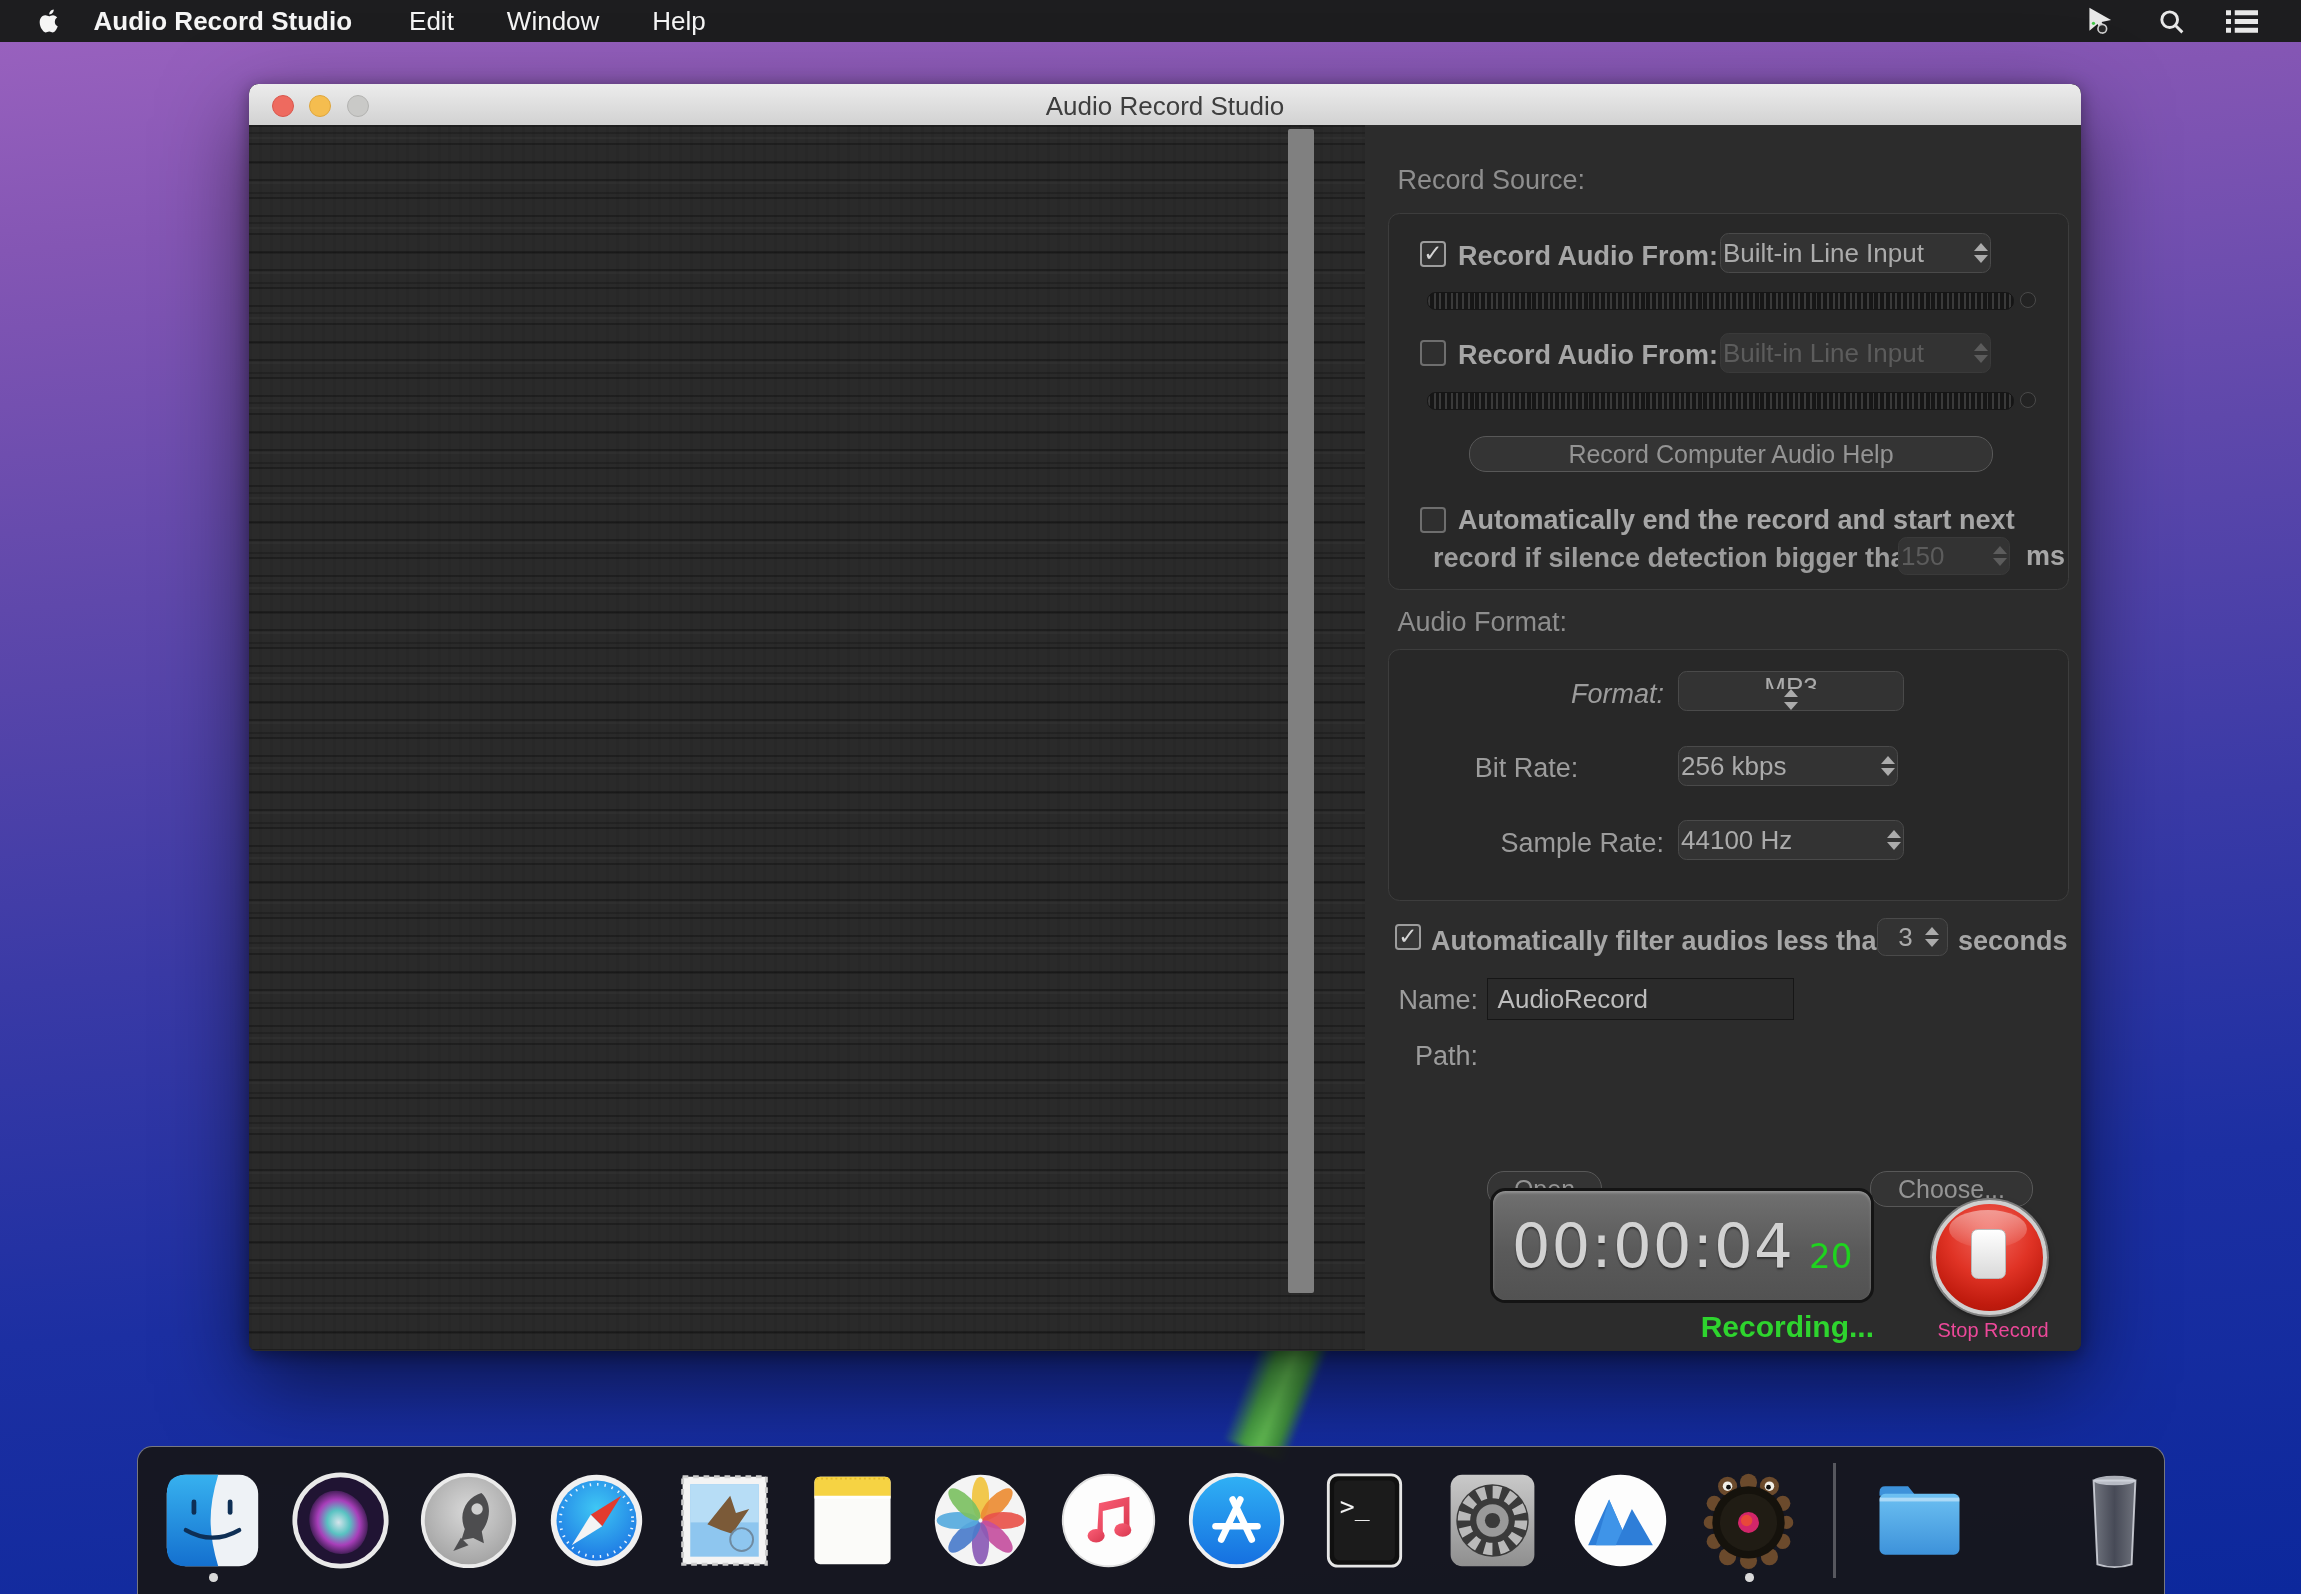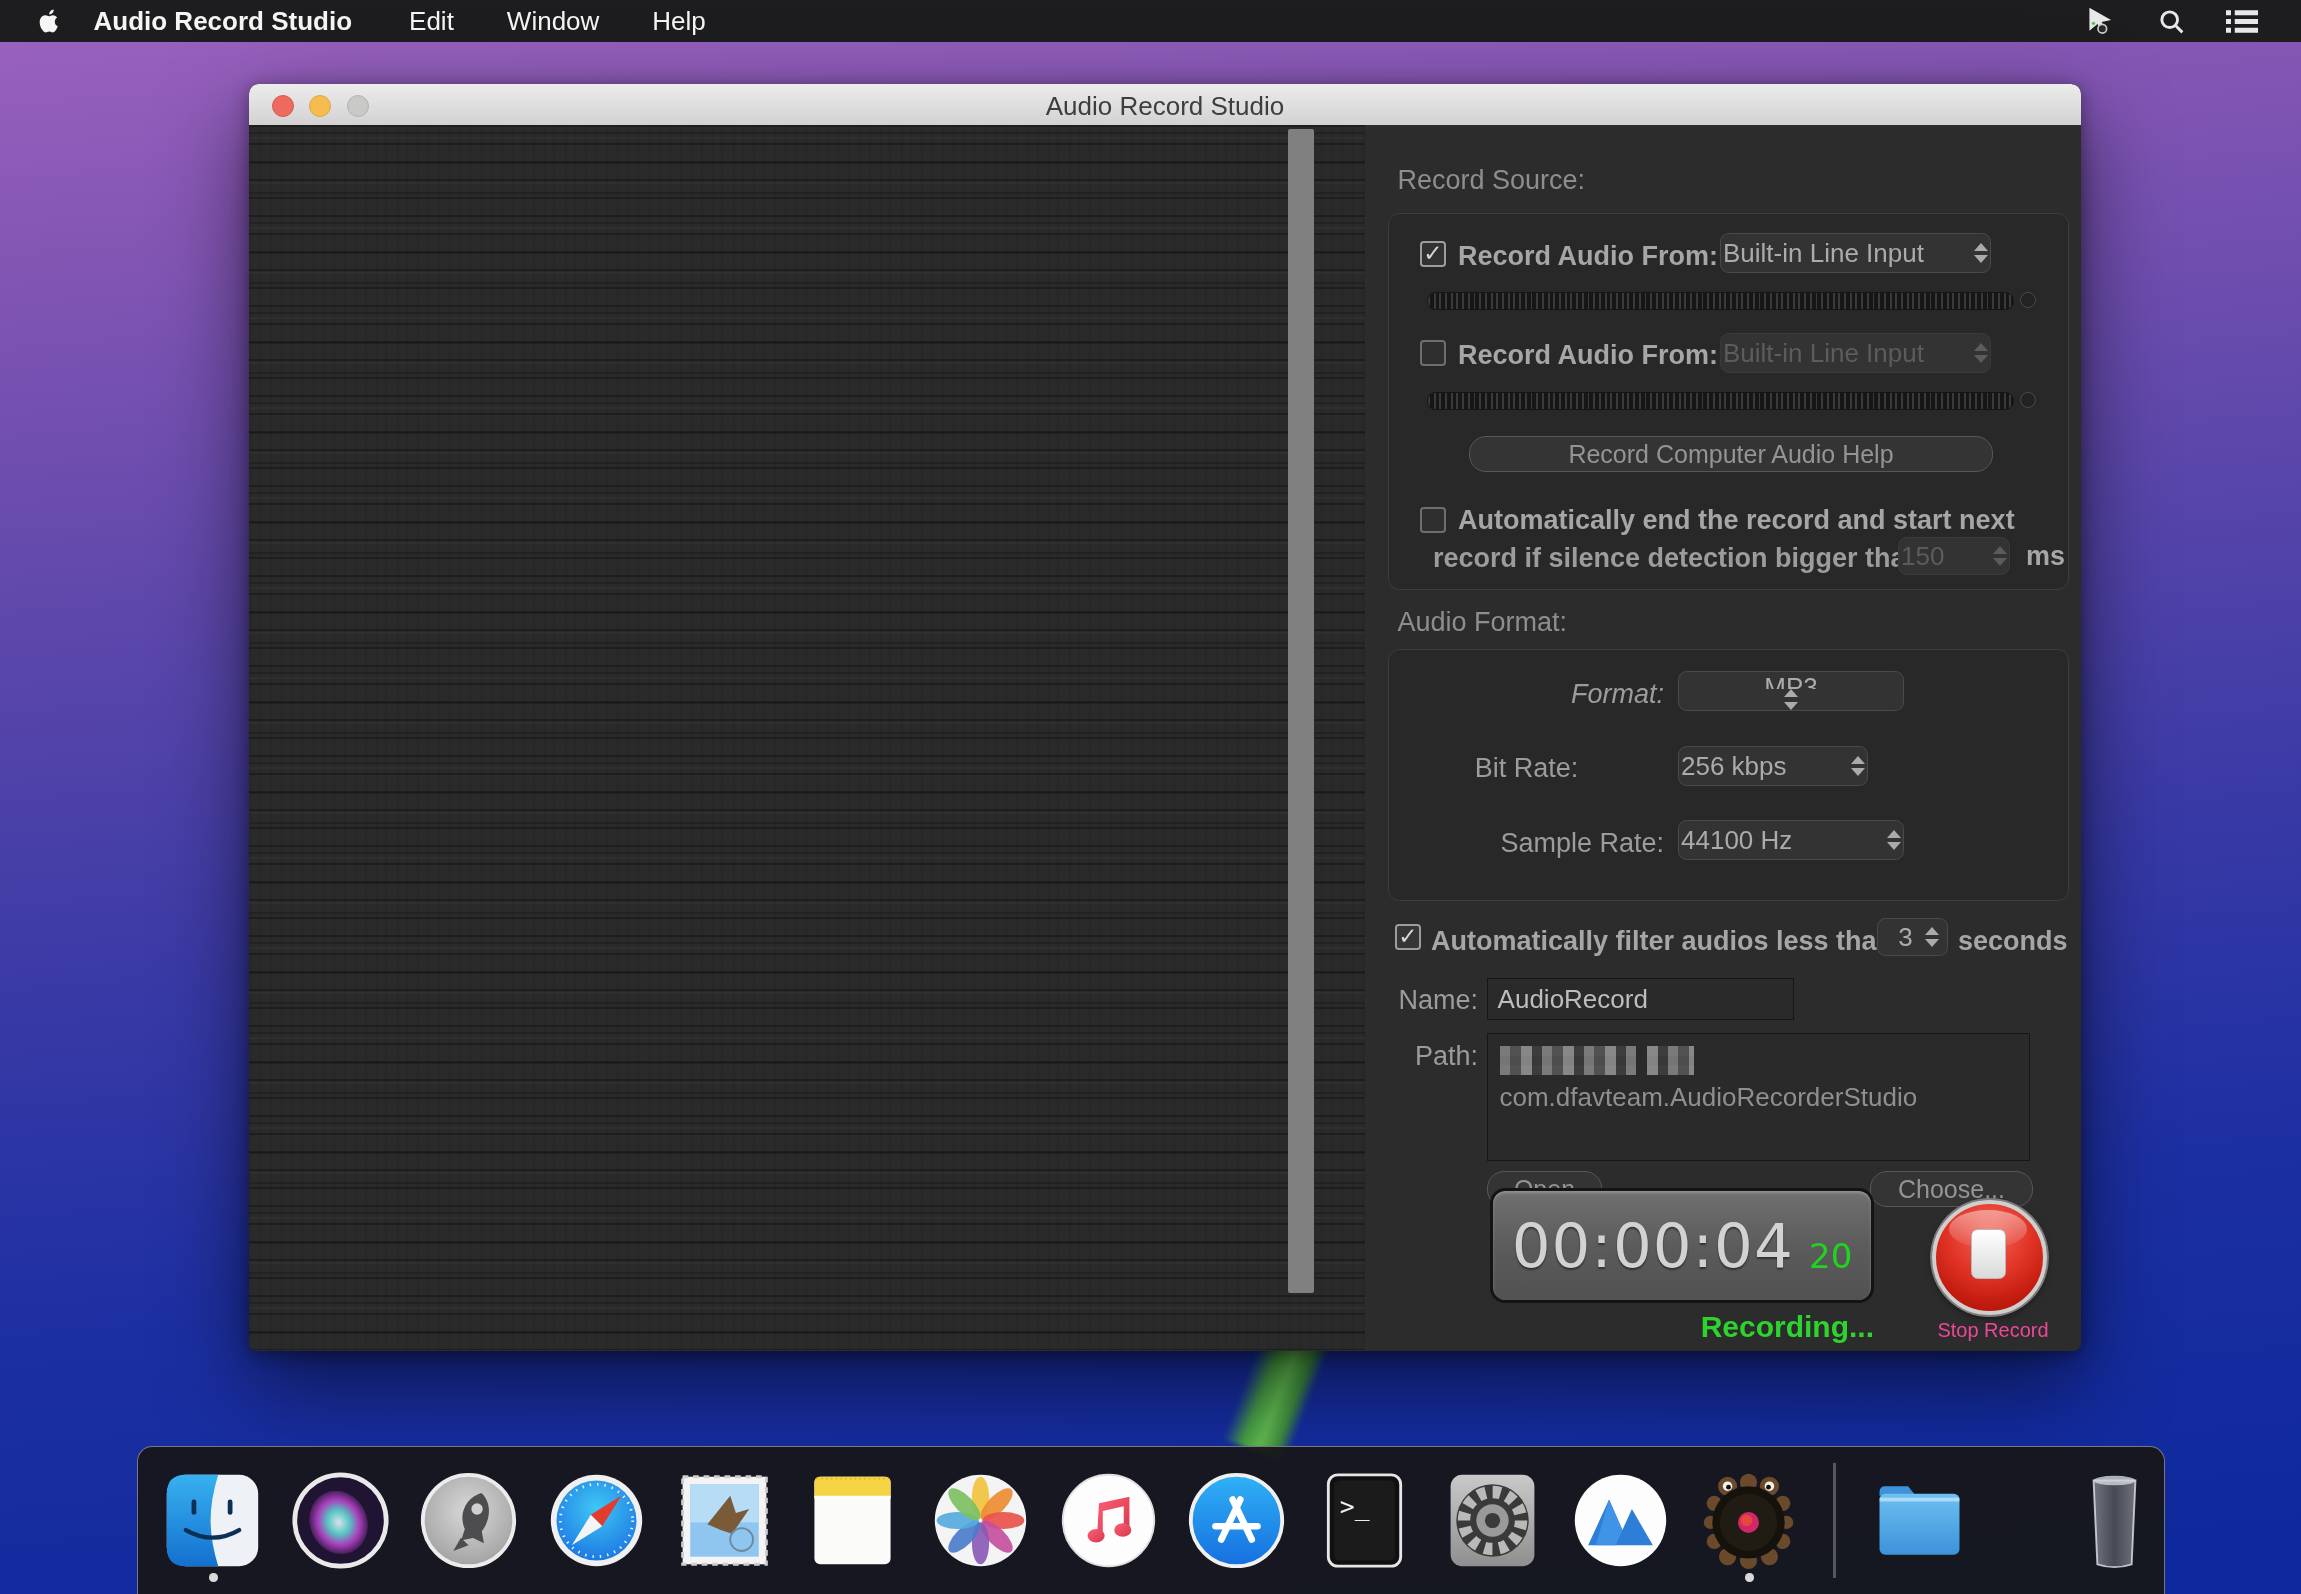--- a/index.html
+++ b/index.html
@@ -241,21 +241,21 @@
     <div class="abs groupbox" style="left:23px;top:524px;width:679px;height:250px;">
       <div class="abs" style="left:0;top:29px;width:275px;text-align:right;font-size:27px;color:#9c9c9c;font-style:italic;">Format:</div>
       <div class="abs dropdown" style="left:289px;top:21px;width:226px;height:40px;flex-direction:column;">
         <span class="dval">MP3</span>
         <span class="stepper">
             <i class="up"></i>
             <i class="dn"></i>
           </span>
       </div>
       <div class="abs" style="left:0;top:103px;width:275px;text-align:center;font-size:27px;color:#9c9c9c;">Bit Rate:</div>
-      <div class="abs dropdown" style="left:289px;top:96px;width:190px;height:40px;">
+      <div class="abs dropdown" style="left:289px;top:96px;width:220px;height:40px;">
         <span class="dval">256 kbps</span>
         <span class="stepper">
             <i class="up"></i>
             <i class="dn"></i>
           </span>
       </div>
       <div class="abs" style="left:0;top:178px;width:275px;text-align:right;font-size:27px;color:#9c9c9c;">Sample Rate:</div>
       <div class="abs dropdown" style="left:289px;top:170px;width:226px;height:40px;">
         <span class="dval">44100 Hz</span>
         <span class="stepper">
@@ -273,24 +273,20 @@
           <i class="up"></i>
           <i class="dn"></i>
         </span>
     </div>
     <div class="abs blabel" style="left:593px;top:801px;">seconds</div>
 
     <div class="abs" style="left:0;top:860px;width:113px;text-align:right;font-size:27px;color:#9c9c9c;">Name:</div>
     <div class="abs field" style="left:122px;top:853px;width:307px;height:42px;">AudioRecord</div>
 
     <div class="abs" style="left:0;top:916px;width:113px;text-align:right;font-size:27px;color:#9c9c9c;">Path:</div>
-    <div class="abs" id="pathbox" style="left:122px;top:908px;width:543px;height:128px;">
-      <div class="abs" id="redacted"></div>
-      <div class="abs" id="pathtext">com.dfavteam.AudioRecorderStudio</div>
-    </div>
 
     <div class="abs pillbtn" style="left:122px;top:1046px;width:115px;height:36px;">Open</div>
     <div class="abs pillbtn" style="left:505px;top:1046px;width:163px;height:36px;">Choose...</div>
   </div>
 
   <div class="abs" id="timerbox">
     <span id="timer-time">00:00:04</span>
     <span id="timer-frames">20</span>
   </div>
   <div class="abs" id="recording-status">Recording...</div>

